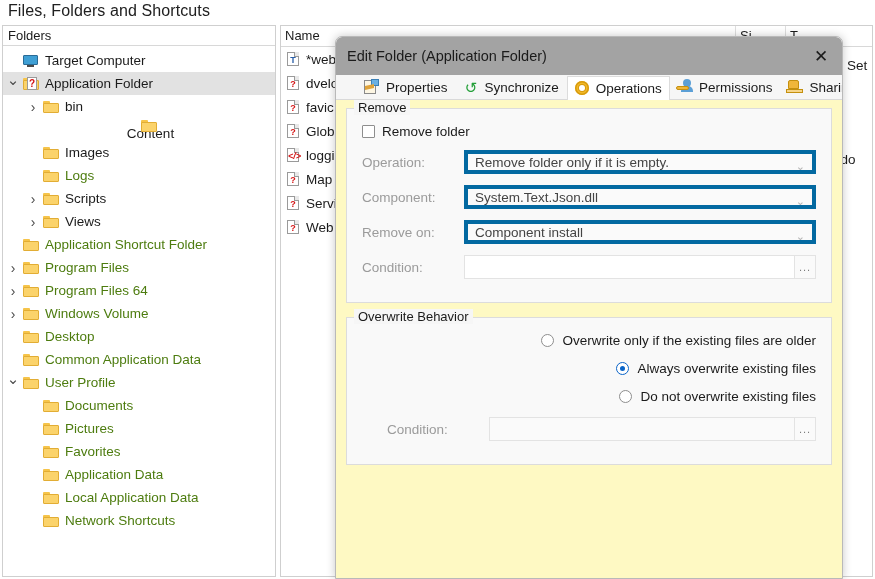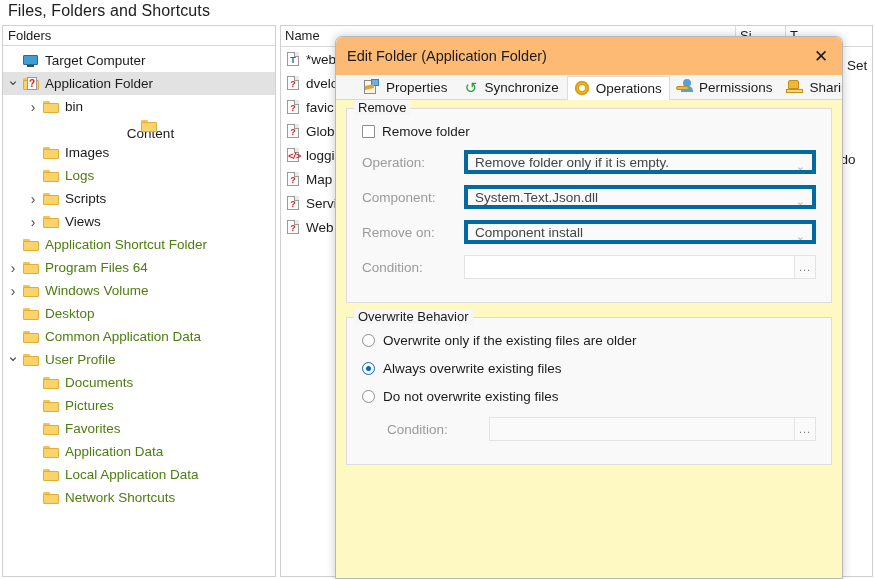--- a/index.html
+++ b/index.html
@@ -127,21 +127,21 @@
   .dialog {
     position: absolute; left: 335px; top: 36px;
     width: 508px; height: 543px;
     background: #f6f6f6;
     border: 1px solid #b9b9b9;
     border-radius: 7px 7px 0 0;
     box-shadow: 0 0 10px rgba(0,0,0,.22);
     box-sizing: border-box; overflow: hidden;
   }
   .dlg-title {
-    position: relative; height: 38px; background: #fdba74;
+    position: relative; height: 38px; background: #a3a3a3;
     border-radius: 6px 6px 0 0;
     display: flex; align-items: center;
   }
   .dlg-title-text {
     font-size: 14.5px; color: #1b1b1b; padding-left: 11px;
   }
   .dlg-close {
     position: absolute; right: 6px; top: 6px;
     width: 30px; height: 26px;
     display: flex; align-items: center; justify-content: center;
@@ -259,21 +259,21 @@
     font-size: 13.5px; color: #1b1b1b; padding-left: 7px; line-height: 22px;
   }
   .textbox.disabled { background: #fafafa; }
   .ellipsis-btn {
     width: 22px; height: 24px; border: 1px solid #e3e3e3;
     background: #fafafa; box-sizing: border-box;
     display: flex; align-items: center; justify-content: center;
     color: #7d7d7d; font-size: 11px; letter-spacing: 1px;
   }
 
-  .radiorow { display: flex; align-items: center; margin-bottom: 13px; }
+  .radiorow { display: flex; align-items: center; margin-bottom: 13px; justify-content: flex-end; }
   .radio {
     width: 13px; height: 13px; border: 1px solid #8e8e8e;
     border-radius: 50%; background: #ffffff; box-sizing: border-box;
     margin-right: 8px; position: relative;
   }
   .radio.checked { border-color: #0a64c8; }
   .radio.checked::after {
     content: ""; position: absolute; left: 3px; top: 3px;
     width: 5px; height: 5px; border-radius: 50%; background: #0a64c8;
   }
@@ -373,20 +373,30 @@
         </div>
         <div class="tree-row" style="padding-left: 2px;">
           <div class="chev "></div>
           <div class="ico">
             <div class="folder-ic">
               <div class="back"></div>
               <div class="body"></div>
             </div>
           </div>
           <div class="tree-label muted">Application Shortcut Folder</div>
+        </div>
+        <div class="tree-row" style="padding-left: 2px;">
+          <div class="chev closed"></div>
+          <div class="ico">
+            <div class="folder-ic">
+              <div class="back"></div>
+              <div class="body"></div>
+            </div>
+          </div>
+          <div class="tree-label muted">Program Files</div>
         </div>
         <div class="tree-row" style="padding-left: 2px;">
           <div class="chev closed"></div>
           <div class="ico">
             <div class="folder-ic">
               <div class="back"></div>
               <div class="body"></div>
             </div>
           </div>
           <div class="tree-label muted">Program Files 64</div>

